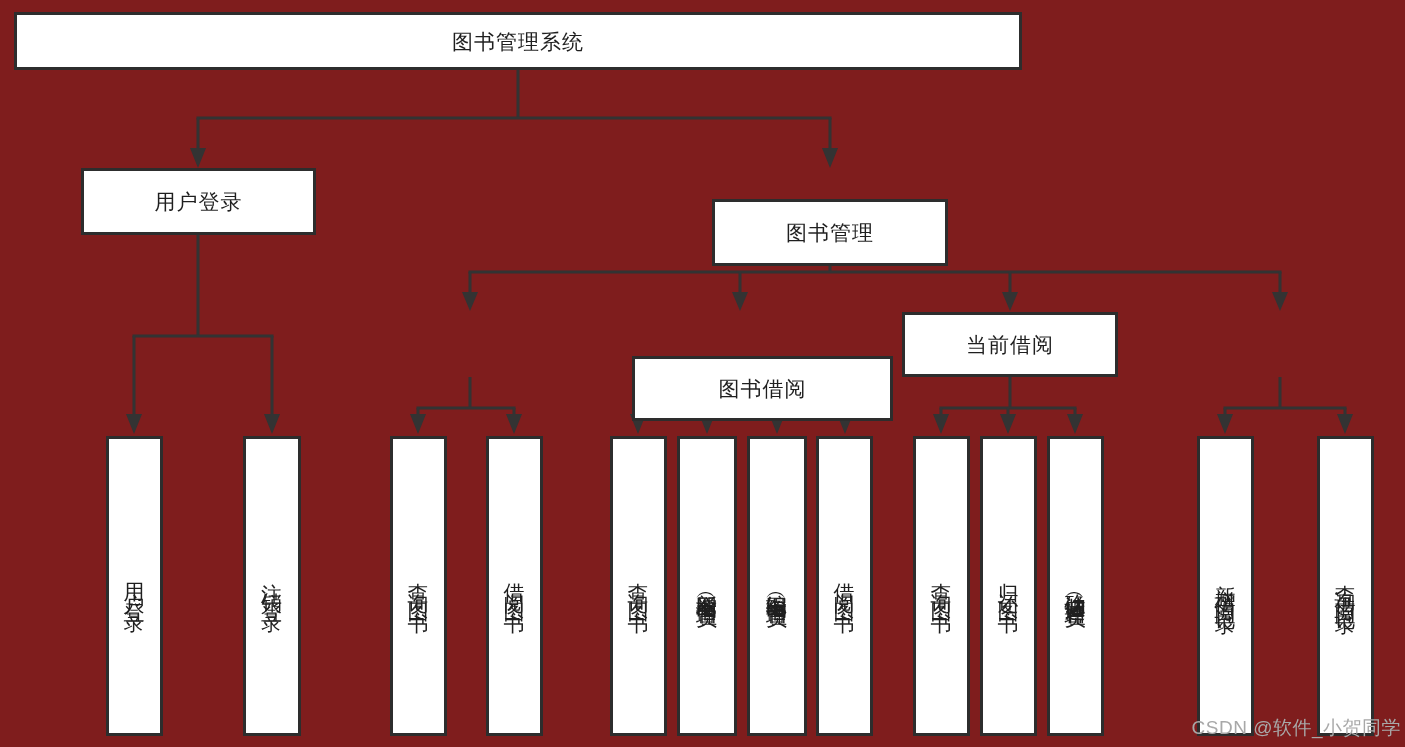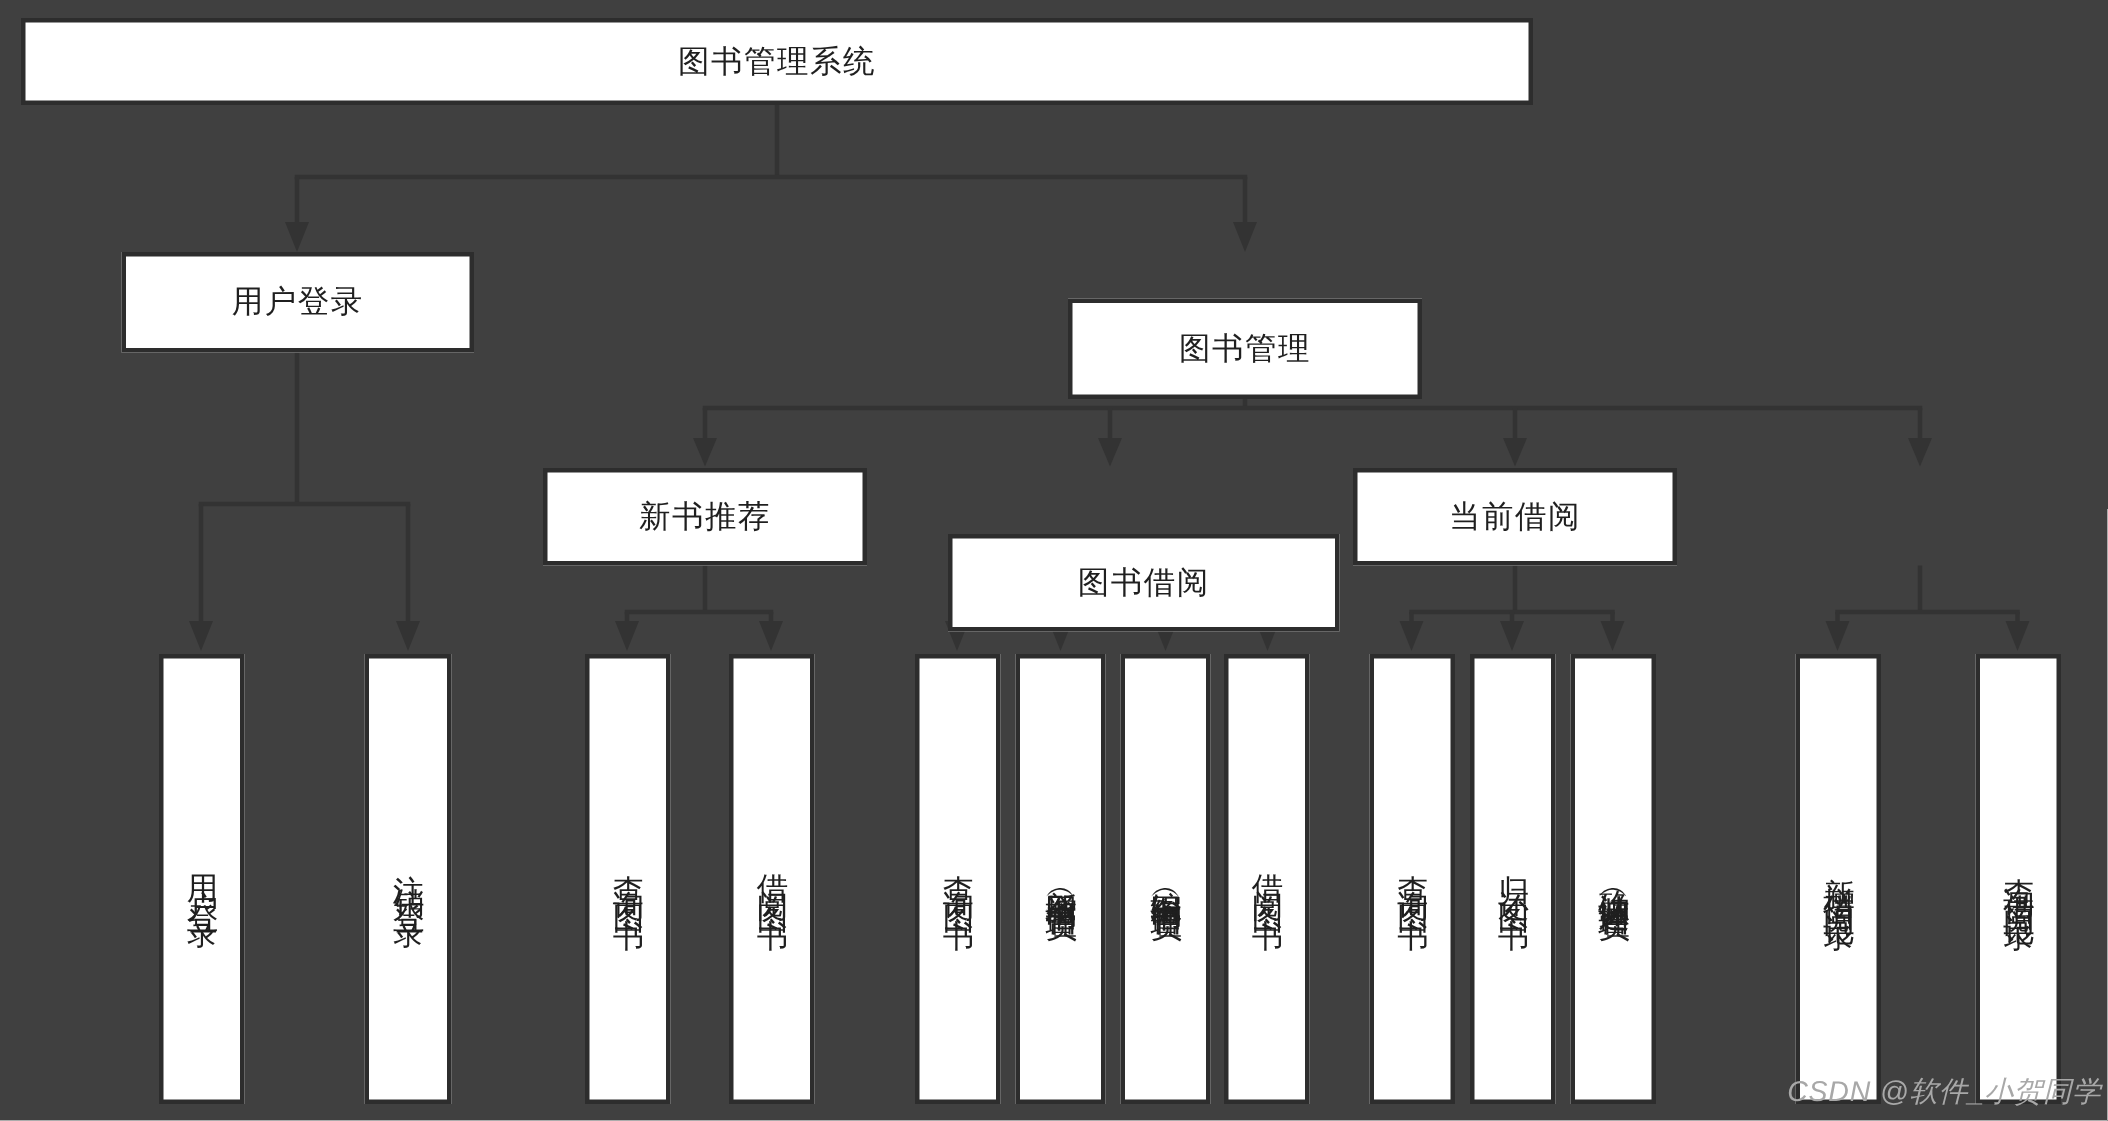--- a/index.html
+++ b/index.html
@@ -5,21 +5,21 @@
   html, body {
     margin: 0;
     padding: 0;
     background: #ffffff;
     font-family: "Liberation Sans", "DejaVu Sans", sans-serif;
   }
   #stage {
     position: relative;
     width: 1405px;
     height: 747px;
-    background: #404040;
+    background: #7f1d1d;
     overflow: hidden;
   }
   #wires {
     position: absolute;
     left: 0; top: 0;
     width: 1405px; height: 747px;
   }
   #wires line { stroke: #333333; stroke-width: 3; }
   #wires polygon { fill: #333333; }
   .node {
@@ -44,21 +44,20 @@
   .leaf.m { letter-spacing: 6px; }
   .leaf.l { letter-spacing: 2px; }
   #watermark {
     position: absolute;
     right: 4px;
     bottom: 6px;
     font-size: 19px;
     color: #a8a8a8;
     letter-spacing: 0.5px;
     white-space: nowrap;
-    font-style: italic;
   }
 </style>
 </head>
 <body>
 
 <div id="stage">
 
   <svg id="wires" viewBox="0 0 1405 747" xmlns="http://www.w3.org/2000/svg" aria-hidden="true">
 
     <g>
@@ -133,21 +132,20 @@
       <line x1="1345" y1="408" x2="1345" y2="418"></line>
       <polygon points="1337,414 1353,414 1345,434"></polygon>
     </g>
   </svg>
 
   <div class="node" style="left:14px; top:12px; width:1008px; height:58px;">图书管理系统</div>
 
   <div class="node" style="left:81px; top:168px; width:235px; height:67px;">用户登录</div>
   <div class="node" style="left:712px; top:168px; width:236px; height:67px;margin-top:31px;">图书管理</div>
 
-  <div class="node" style="left:362px; top:312px; width:216px; height:65px;">新书推荐</div>
   <div class="node" style="left:632px; top:312px; width:261px; height:65px;margin-top:44px;">图书借阅</div>
   <div class="node" style="left:902px; top:312px; width:216px; height:65px;">当前借阅</div>
 
   <div class="node leaf" style="left:106px; top:436px; width:57px; height:300px;">用户登录</div>
   <div class="node leaf" style="left:243px; top:436px; width:58px; height:300px;">注销登录</div>
 
   <div class="node leaf" style="left:390px; top:436px; width:57px; height:300px;">查询图书</div>
   <div class="node leaf" style="left:486px; top:436px; width:57px; height:300px;">借阅图书</div>
 
   <div class="node leaf" style="left:610px; top:436px; width:57px; height:300px;">查询图书</div>

